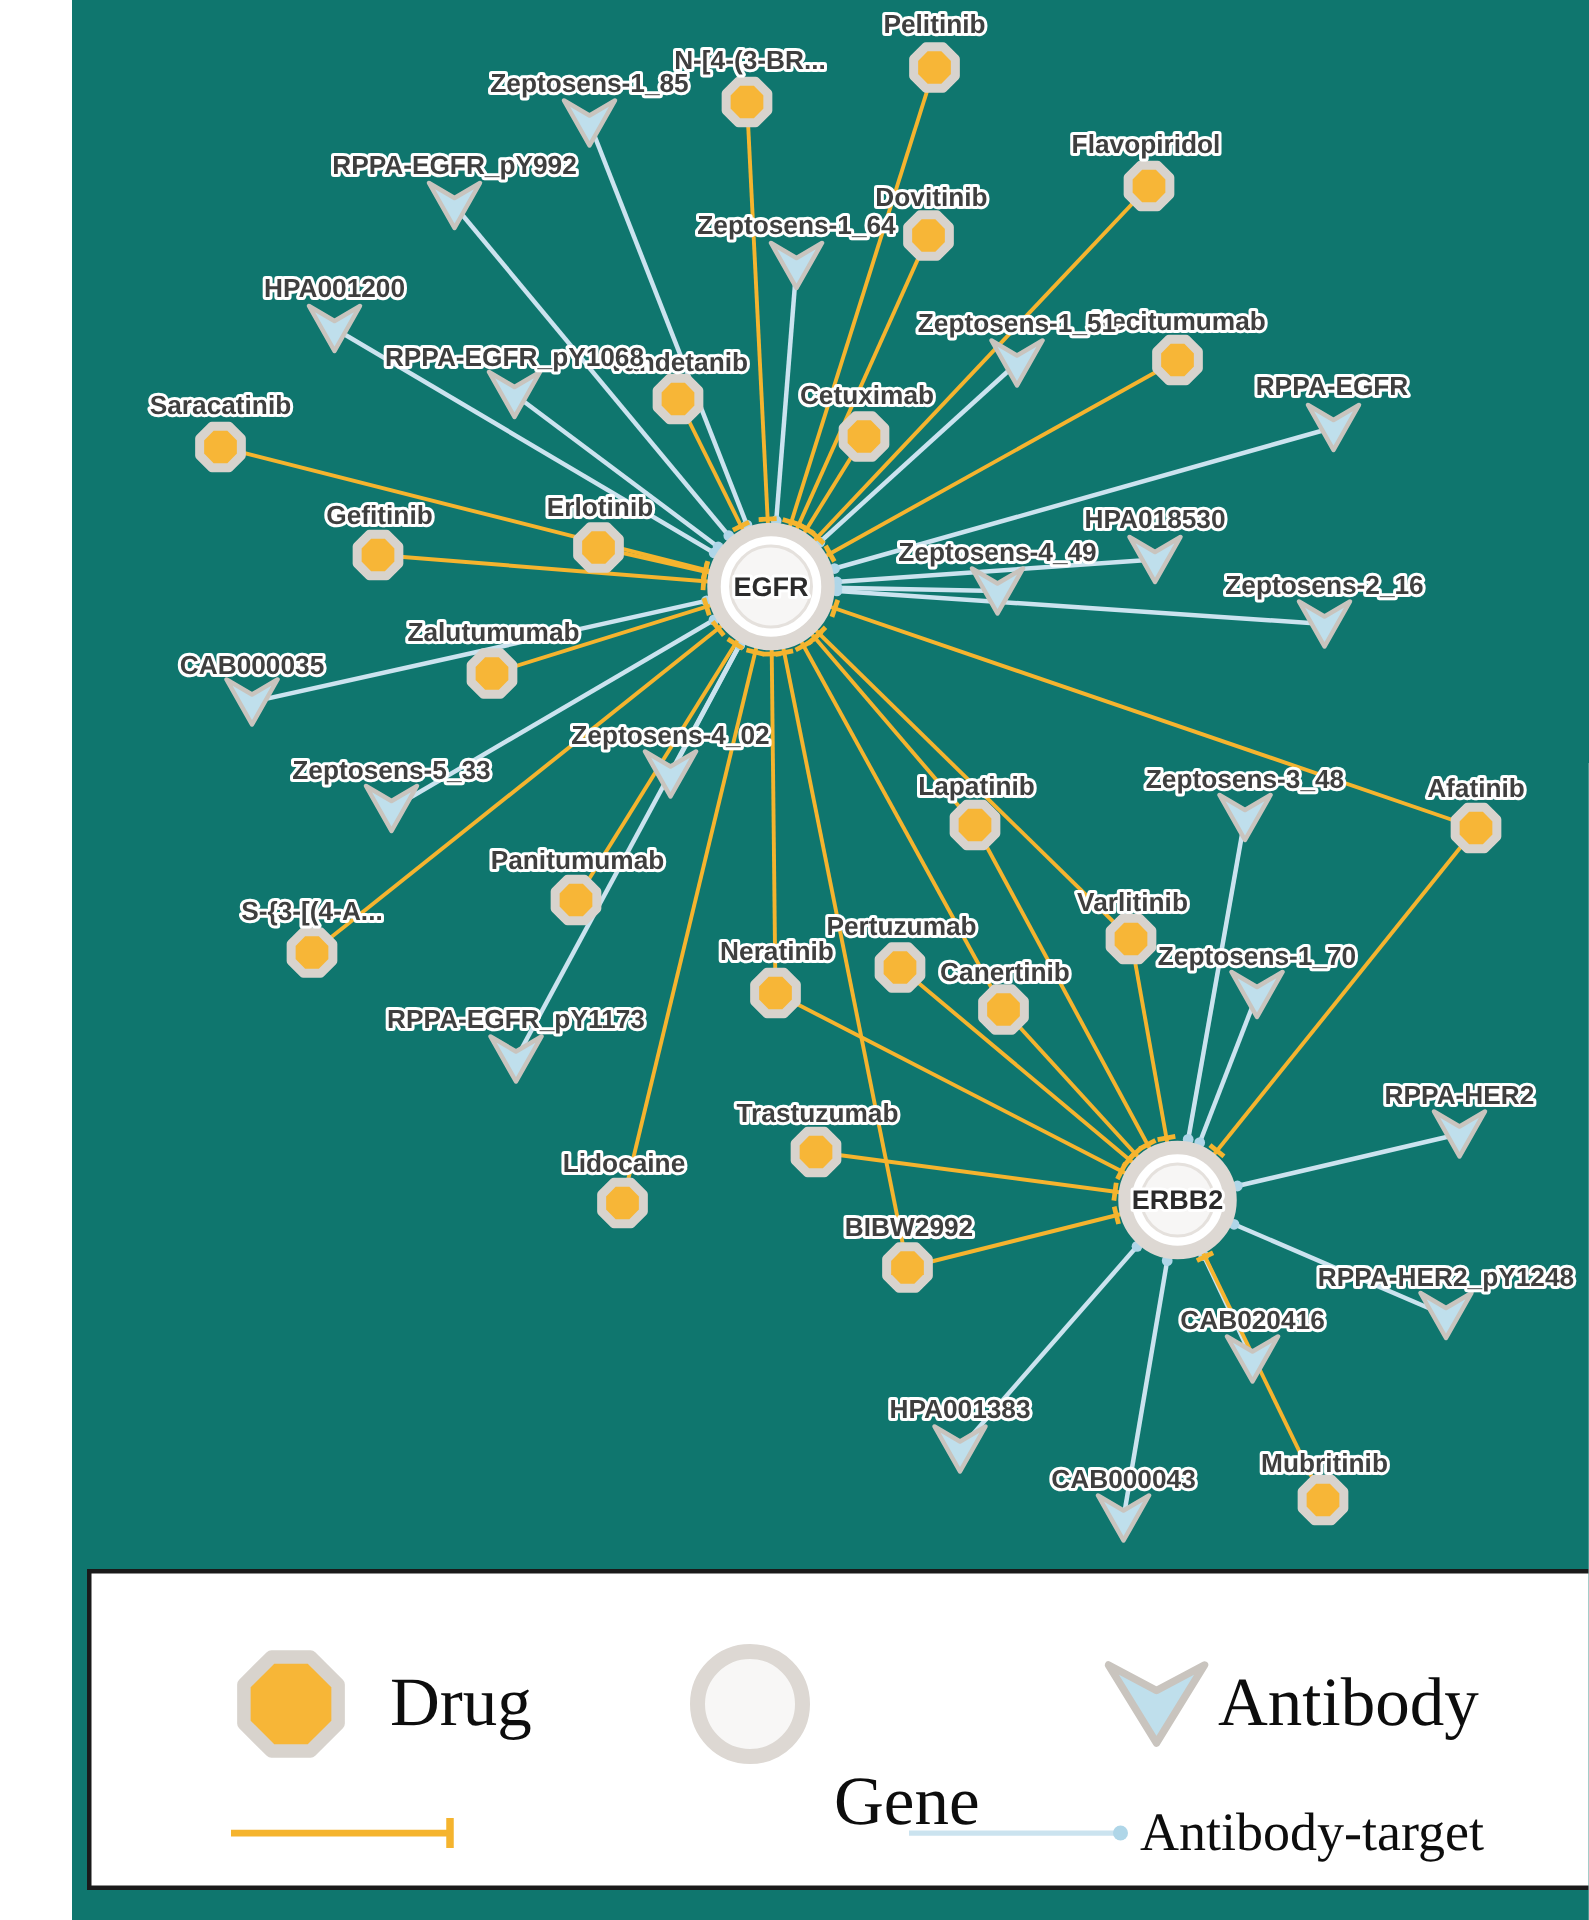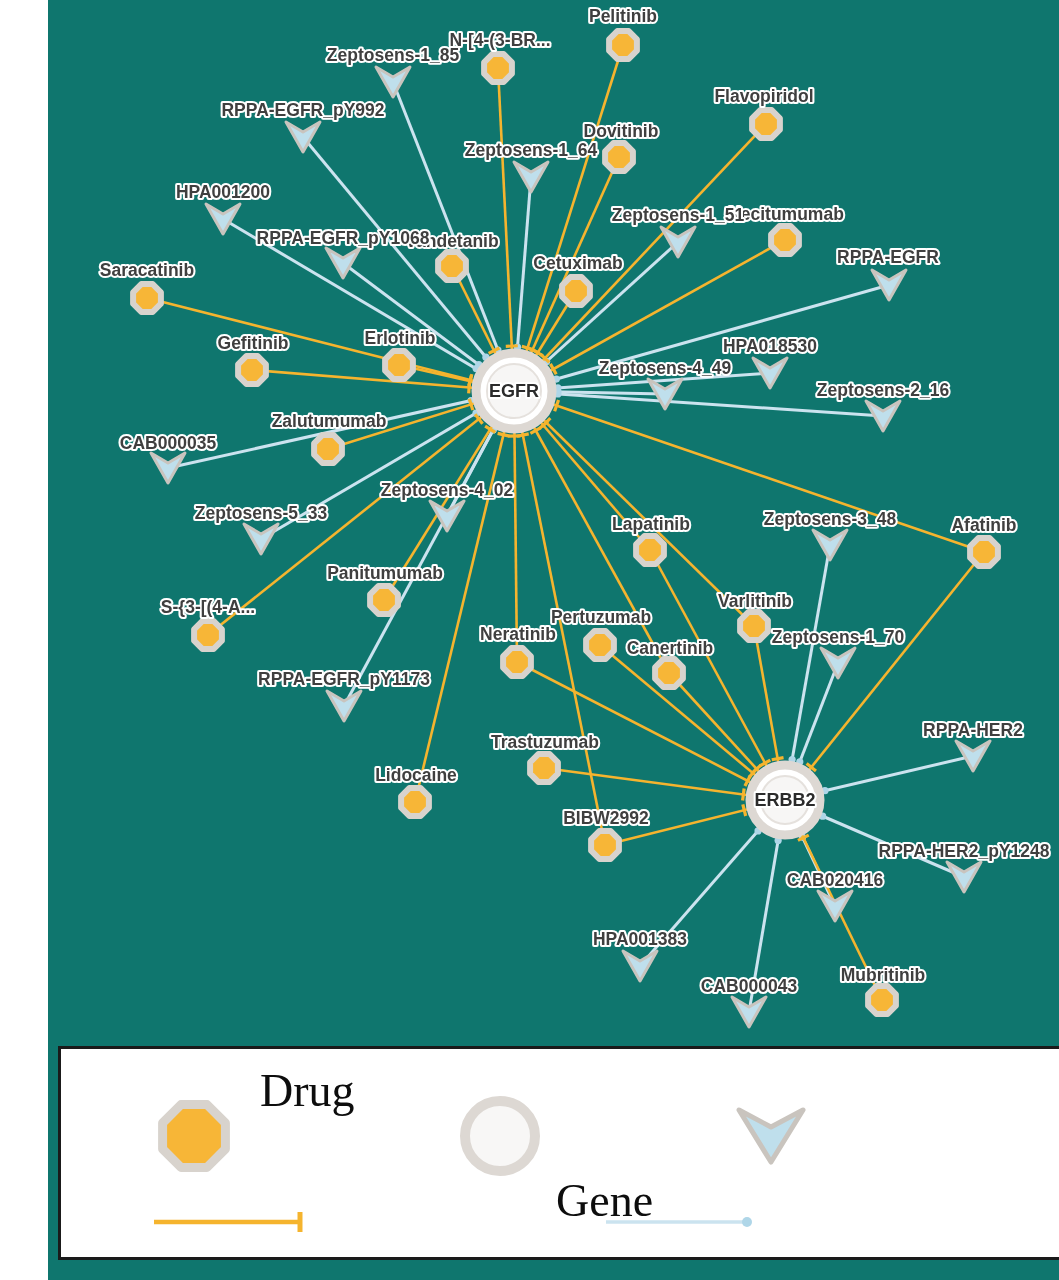--- a/index.html
+++ b/index.html
@@ -228,34 +228,36 @@
       </g>
     </svg>
 
   <div class="legend-title">Legend</div>
 
   <div class="legend-box"></div>
 
   <svg class="legend-abs" style="left:98px;top:1088px;" width="96" height="96" viewBox="0 0 96 96">
     <polygon points="79.4,61 61,79.4 35,79.4 16.6,61 16.6,35 35,16.6 61,16.6 79.4,35" fill="#F7B637" stroke="#D8D3CD" stroke-width="9" stroke-linejoin="round"></polygon>
   </svg>
-  <div class="legend-abs legend-node-label" style="left:212px;top:1068px;">Drug</div>
+  <div class="legend-abs legend-node-label" style="left:212px;top:1112px;">Drug</div>
 
   <svg class="legend-abs" style="left:406px;top:1090px;" width="92" height="92" viewBox="0 0 92 92">
     <circle cx="46" cy="46" r="35" fill="#F8F7F6" stroke="#DDD8D3" stroke-width="10"></circle>
   </svg>
   <div class="legend-abs legend-node-label" style="left:508px;top:1178px;">Gene</div>
 
   <svg class="legend-abs" style="left:683px;top:1100px;" width="80" height="70" viewBox="0 0 80 70">
     <path d="M 8 10 L 40 62 L 72 10 L 40 27 Z" fill="#BFDFEC" stroke="#C9C4BE" stroke-width="5" stroke-linejoin="round"></path>
   </svg>
+  <div class="legend-abs legend-node-label" style="left:764px;top:1112px;">Antibody</div>
 
   <svg class="legend-abs" style="left:100px;top:1207px;" width="170" height="30" viewBox="0 0 170 30">
     <line x1="6" y1="15" x2="152" y2="15" stroke="#F5B42E" stroke-width="4.5"></line>
     <line x1="152" y1="5" x2="152" y2="25" stroke="#F5B42E" stroke-width="5"></line>
   </svg>
 
   <svg class="legend-abs" style="left:552px;top:1207px;" width="162" height="30" viewBox="0 0 162 30">
     <line x1="6" y1="15" x2="146" y2="15" stroke="#CBE3EF" stroke-width="3.5"></line>
     <circle cx="147" cy="15" r="5" fill="#AFD6E8"></circle>
   </svg>
+  <div class="legend-abs legend-edge-label" style="left:712px;top:1203px;">Antibody-target</div>
 
 </div>
 
 </body></html>

